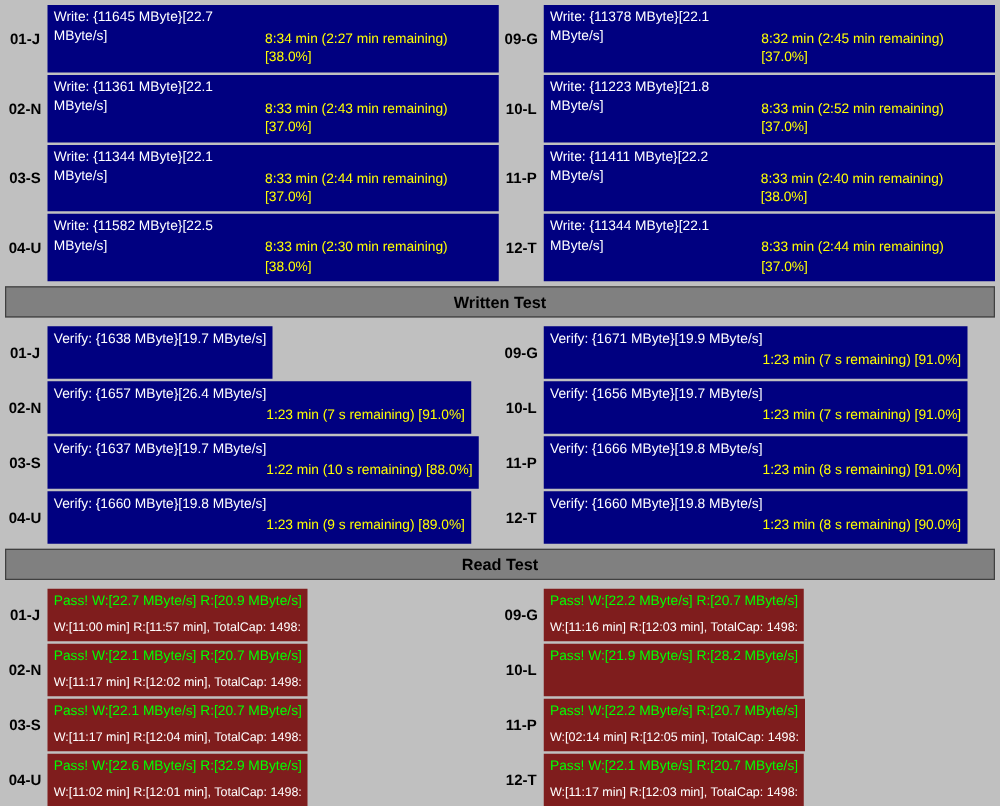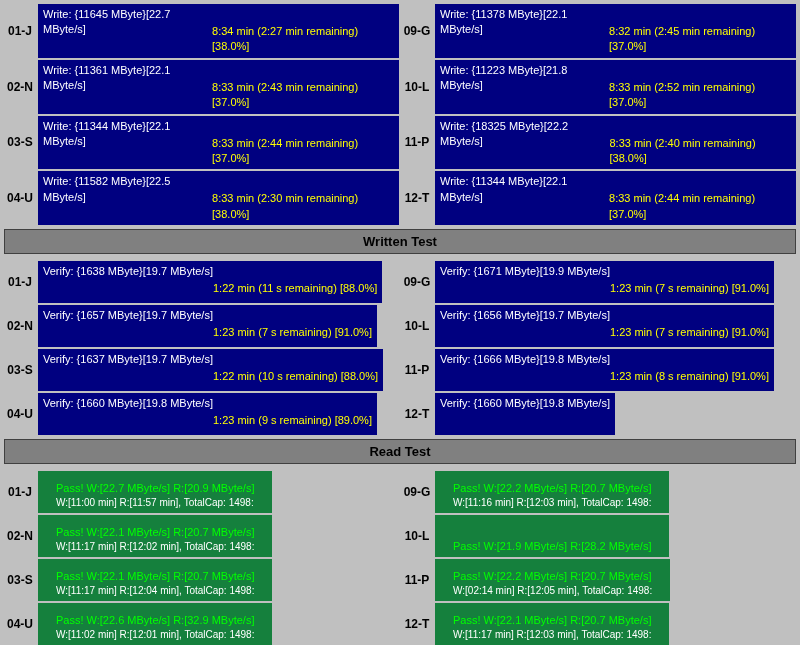--- a/index.html
+++ b/index.html
@@ -61,28 +61,28 @@
       text-align: center;
       background: #808080;
       color: #000000;
       padding: 4px;
       font-size: 13px;
       font-weight: bold;
       margin: 4px 0 7px 0;
       border: 1px solid #404040;
     }
     .pass-cell {
-      background: #15803d;
+      background: #7f1d1d;
       color: #ffffff;
-      padding: 3px 18px;
+      padding: 3px 5px;
       line-height: 1.4;
       min-height: 42px;
       display: flex;
       flex-direction: column;
-      justify-content: flex-end;
+      justify-content: space-between;
     }
     .pass-cell .pass-line1 {
       color: #00ff00;
       font-size: 11px;
     }
     .pass-cell .pass-line2 {
       color: #ffffff;
       font-size: 10px;
     }
     .status-bar {
@@ -137,21 +137,21 @@
       <div class="cell-wrapper">
         <div class="label-col">03-S</div>
         <div class="cell">
           <span class="line1">Write: {11344 MByte}[22.1 MByte/s]</span>
           <span class="line2">8:33 min (2:44 min remaining)  [37.0%]</span>
         </div>
       </div>
       <div class="cell-wrapper">
         <div class="label-col">11-P</div>
         <div class="cell">
-          <span class="line1">Write: {18325 MByte}[22.2 MByte/s]</span>
+          <span class="line1">Write: {11411 MByte}[22.2 MByte/s]</span>
           <span class="line2">8:33 min (2:40 min remaining)  [38.0%]</span>
         </div>
       </div>
 
       <div class="cell-wrapper">
         <div class="label-col">04-U</div>
         <div class="cell">
           <span class="line1">Write: {11582 MByte}[22.5 MByte/s]</span>
           <span class="line2">8:33 min (2:30 min remaining)  [38.0%]</span>
         </div>
@@ -168,35 +168,34 @@
 
   <div class="section-header">Written Test</div>
 
   <div class="section">
     <div class="grid-2col">
 
       <div class="cell-wrapper">
         <div class="label-col">01-J</div>
         <div class="cell">
           <span class="line1">Verify: {1638 MByte}[19.7 MByte/s]</span>
-          <span class="line2">1:22 min (11 s remaining)  [88.0%]</span>
         </div>
       </div>
       <div class="cell-wrapper">
         <div class="label-col">09-G</div>
         <div class="cell">
           <span class="line1">Verify: {1671 MByte}[19.9 MByte/s]</span>
           <span class="line2">1:23 min (7 s remaining)  [91.0%]</span>
         </div>
       </div>
 
       <div class="cell-wrapper">
         <div class="label-col">02-N</div>
         <div class="cell">
-          <span class="line1">Verify: {1657 MByte}[19.7 MByte/s]</span>
+          <span class="line1">Verify: {1657 MByte}[26.4 MByte/s]</span>
           <span class="line2">1:23 min (7 s remaining)  [91.0%]</span>
         </div>
       </div>
       <div class="cell-wrapper">
         <div class="label-col">10-L</div>
         <div class="cell">
           <span class="line1">Verify: {1656 MByte}[19.7 MByte/s]</span>
           <span class="line2">1:23 min (7 s remaining)  [91.0%]</span>
         </div>
       </div>
@@ -220,20 +219,21 @@
         <div class="label-col">04-U</div>
         <div class="cell">
           <span class="line1">Verify: {1660 MByte}[19.8 MByte/s]</span>
           <span class="line2">1:23 min (9 s remaining)  [89.0%]</span>
         </div>
       </div>
       <div class="cell-wrapper">
         <div class="label-col">12-T</div>
         <div class="cell">
           <span class="line1">Verify: {1660 MByte}[19.8 MByte/s]</span>
+          <span class="line2">1:23 min (8 s remaining)  [90.0%]</span>
         </div>
       </div>
     </div>
   </div>
 
   <div class="section-header">Read Test</div>
 
   <div class="section">
     <div class="grid-2col">
 

